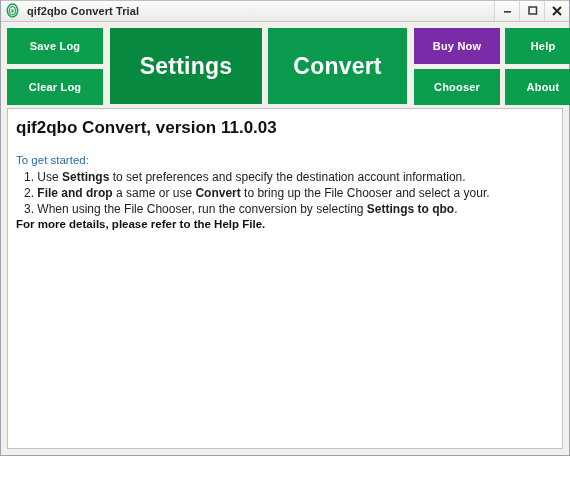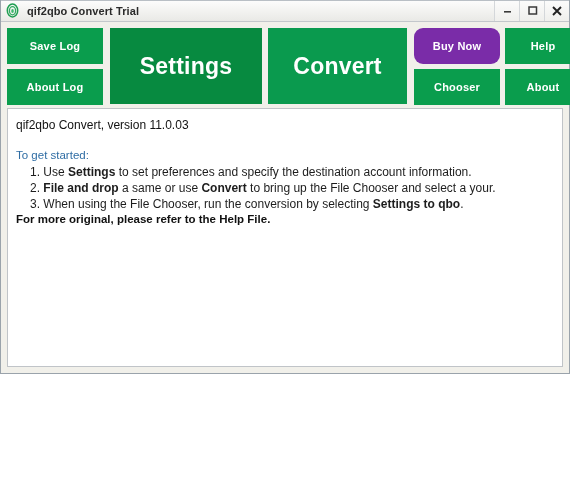--- a/index.html
+++ b/index.html
@@ -10,21 +10,21 @@
   body {
     width: 570px;
     height: 500px;
     font-family: "Liberation Sans", sans-serif;
     overflow: hidden;
   }
 
   .window {
     position: relative;
     width: 570px;
-    height: 374px;
+    height: 456px;
     box-sizing: border-box;
     background: #f1f0ea;
     border: 1px solid #9aa3ab;
     border-top: none;
     display: flex;
     flex-direction: column;
   }
 
   
   .titlebar {
@@ -139,21 +139,21 @@
   }
   .col-convert .btn { flex: 1 1 auto; }
 
   .col-buy {
     width: 86px;
     flex: 0 0 86px;
     display: flex;
     flex-direction: column;
     margin-right: 5px;
   }
-  .col-buy .btn:first-child { margin-bottom: 5px; border-radius: 9px; }
+  .col-buy .btn:first-child { margin-bottom: 5px; }
   .col-buy .btn { flex: 1 1 50%; }
 
   .col-help {
     width: 76px;
     flex: 0 0 76px;
     display: flex;
     flex-direction: column;
   }
   .col-help .btn:first-child { margin-bottom: 5px; }
   .col-help .btn { flex: 1 1 50%; }
@@ -165,35 +165,35 @@
     background: #ffffff;
     border: 1px solid #c0c4c8;
     box-sizing: border-box;
     padding: 10px 8px 8px 8px;
     overflow: hidden;
     font-size: 11.5px;
     color: #1d1d1d;
     line-height: 1.0;
   }
   .ver-line {
-    font-weight: normal;
-    font-size: 12px;
+    font-weight: bold;
+    font-size: 17px;
     color: #111111;
     margin: 0 0 19px 0;
   }
   .started {
     color: #2f6da4;
     font-weight: normal;
     font-size: 11.5px;
     margin: 0 0 4px 0;
   }
   .step {
     font-size: 12px;
     color: #1d1d1d;
-    margin: 0 0 4px 14px;
+    margin: 0 0 4px 8px;
     white-space: nowrap;
   }
   .step b { font-weight: bold; }
   .footer-note {
     font-size: 11.5px;
     font-weight: bold;
     color: #111111;
     margin: 0;
   }
 </style>
@@ -227,21 +227,21 @@
           <path d="M2 2 L10 10 M10 2 L2 10" stroke="#222222" stroke-width="1.9" fill="none"></path>
         </svg>
       </span>
     </span>
   </div>
 
   <div class="toolbar">
 
     <div class="col-logs">
       <button class="btn btn-small" style="background:#0a9d4d">Save Log</button>
-      <button class="btn btn-small" style="background:#0a9d4d">About Log</button>
+      <button class="btn btn-small" style="background:#0a9d4d">Clear Log</button>
     </div>
 
     <div class="col-settings">
       <button class="btn btn-big" style="background:#078a40">Settings</button>
     </div>
 
     <div class="col-convert">
       <button class="btn btn-big" style="background:#0a9a4e">Convert</button>
     </div>
 
@@ -267,16 +267,16 @@
 
     <p class="step">
       <span>2. </span><span></span><b>File and drop</b><span> a same or use </span><b>Convert</b><span> to bring up the File Chooser and select a your.</span>
     </p>
 
     <p class="step">
       <span>3. </span><span>When using the File Chooser, run the conversion by selecting </span><b>Settings to qbo</b><span>.</span><b></b><span></span>
     </p>
 
 
-    <p class="footer-note">For more original, please refer to the Help File.</p>
+    <p class="footer-note">For more details, please refer to the Help File.</p>
   </div>
 
 </div>
 
 </body></html>

